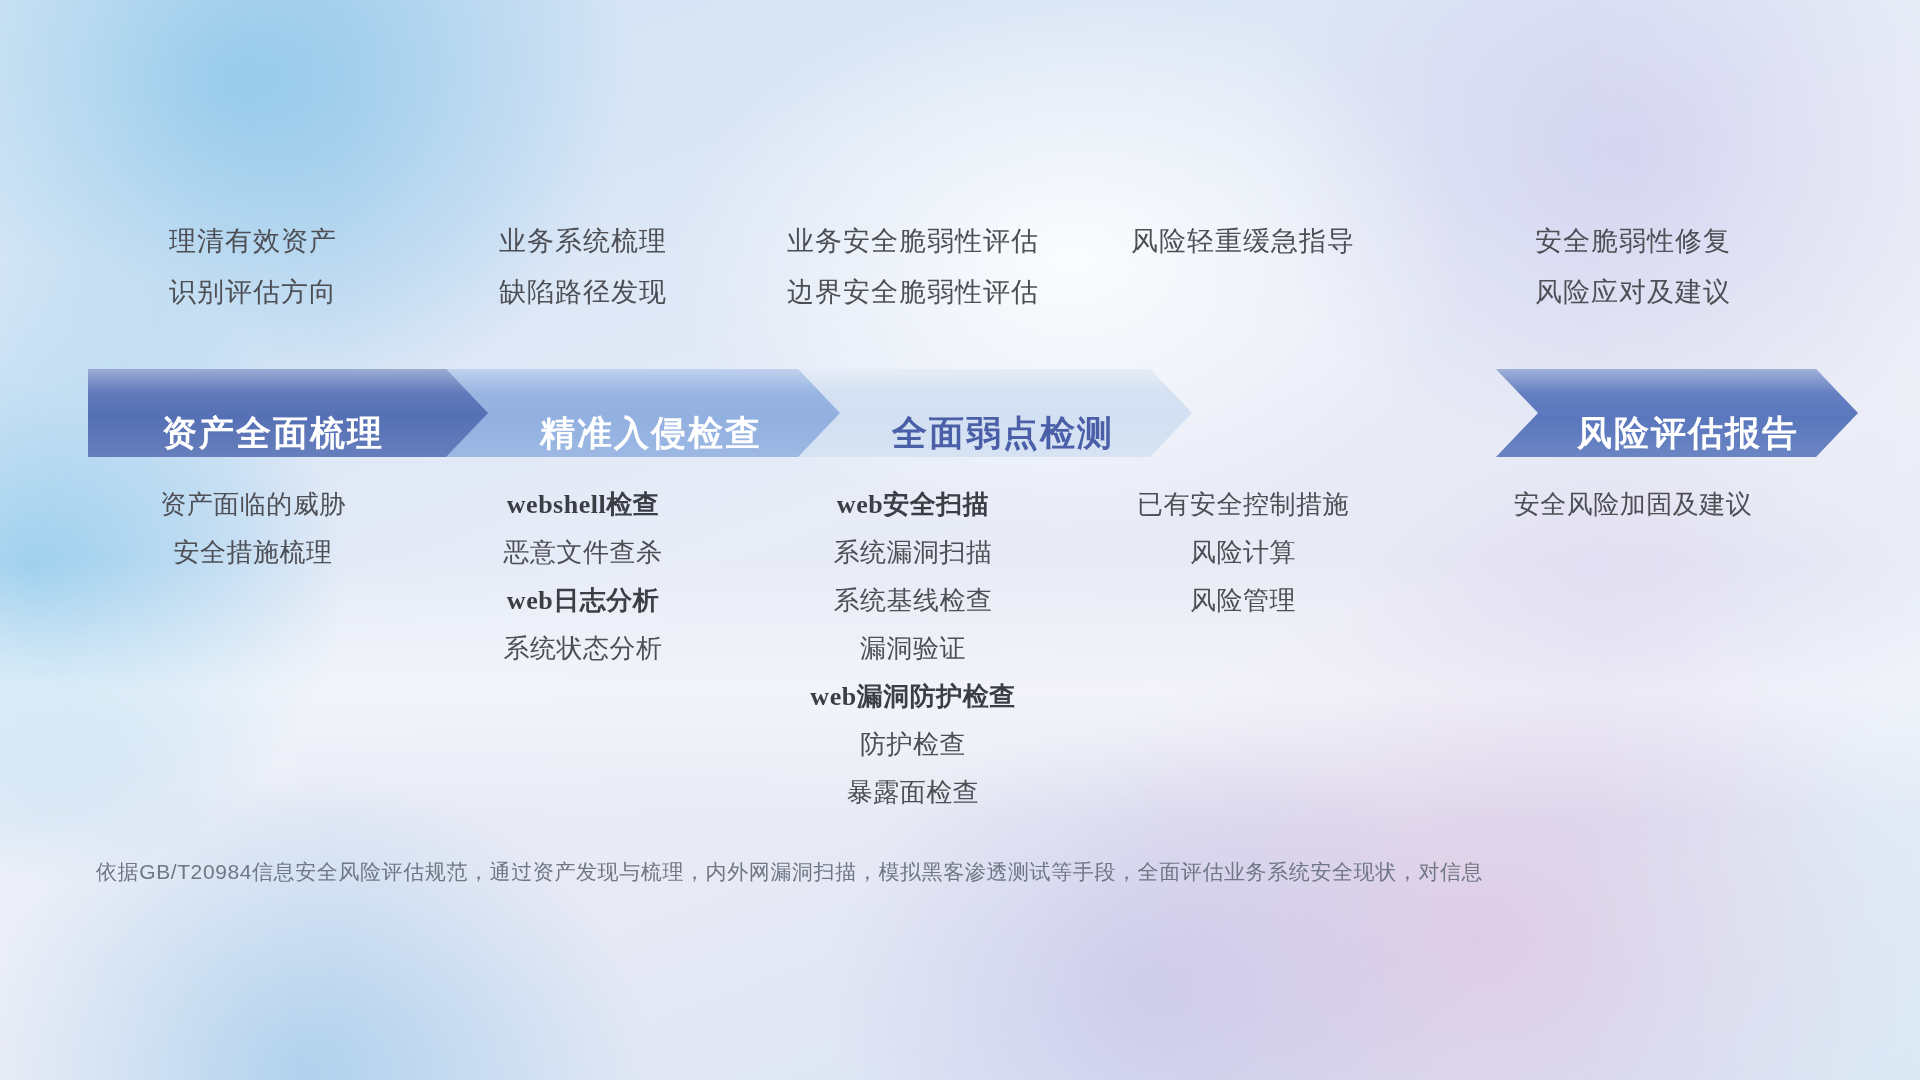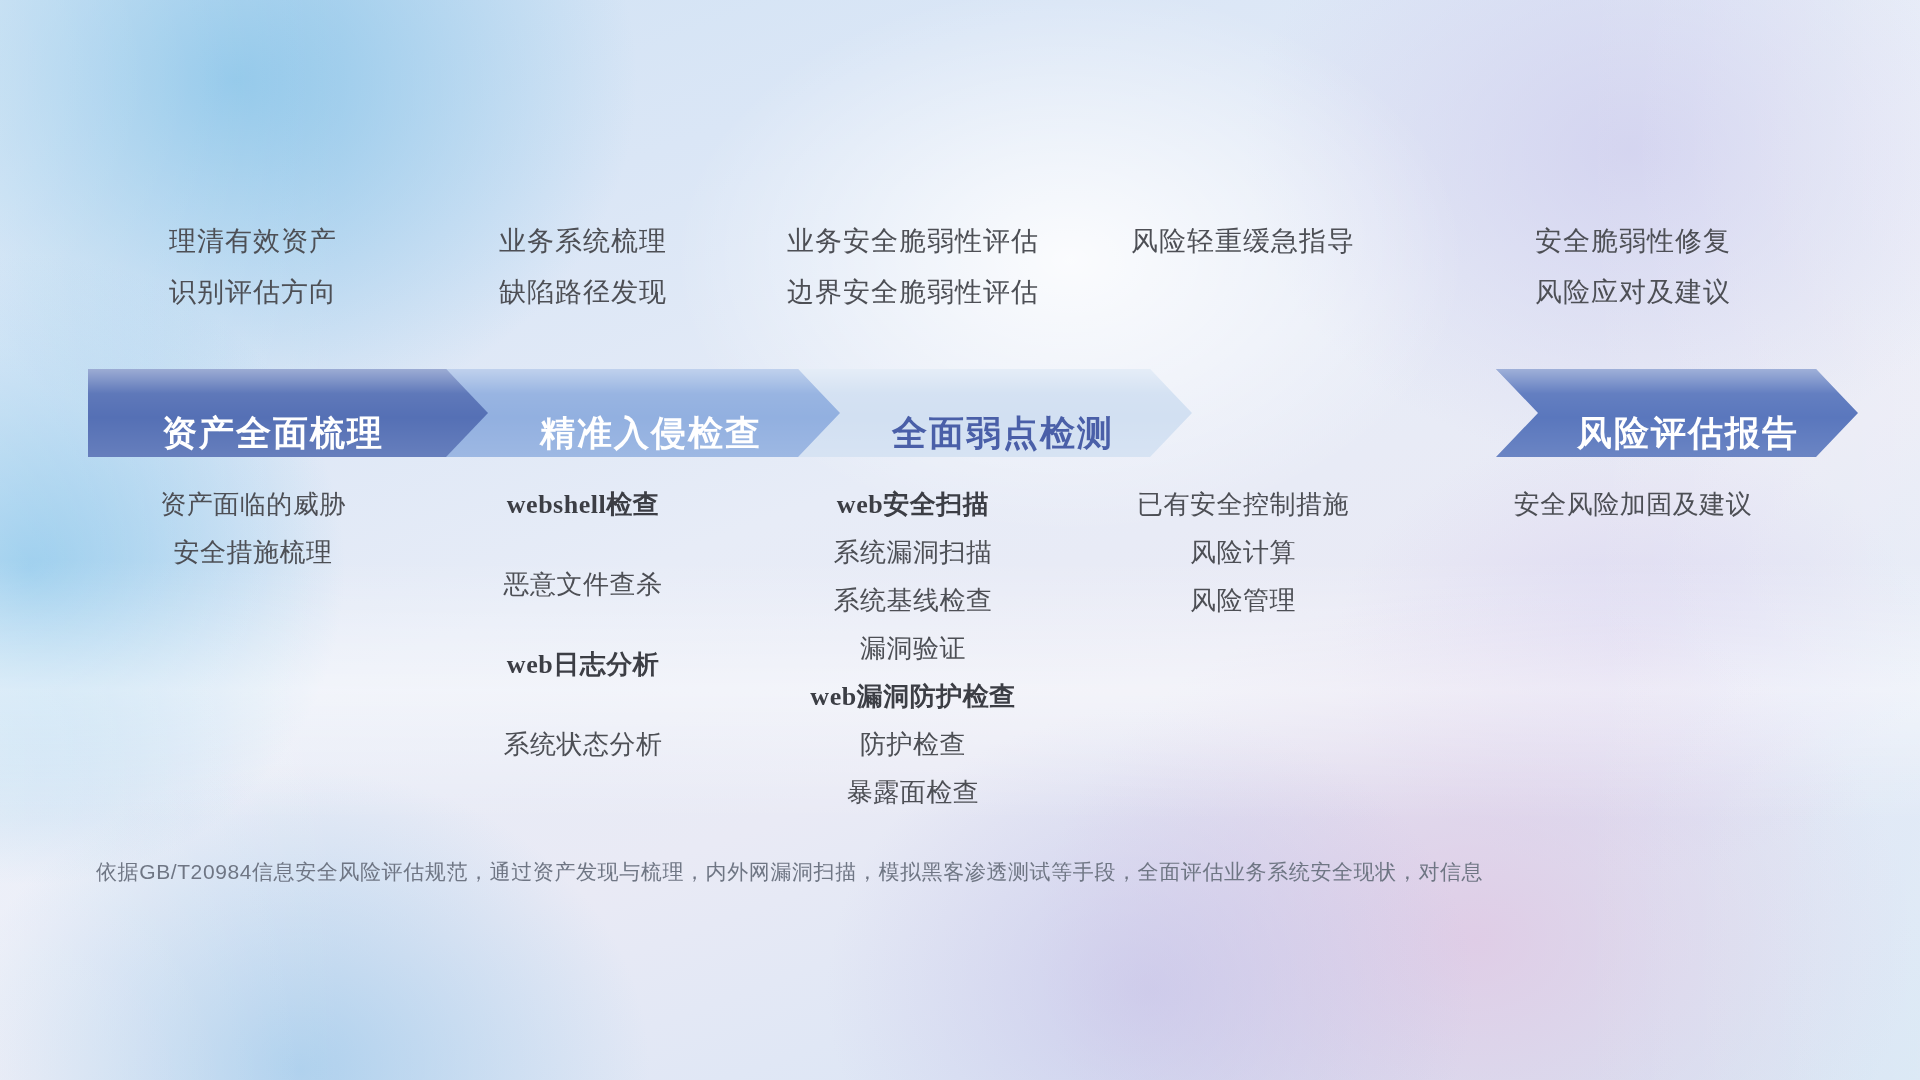--- a/index.html
+++ b/index.html
@@ -181,21 +181,21 @@
         <div class="glass"></div>
         <div class="lbl off" style="color: rgb(255, 255, 255);">风险评估报告</div>
       </div>
     </div>
 
   <div class="row" id="bottom-items">
       <div class="col" style="position: absolute; left: 88px; width: 330px;">
         <div class="item">资产面临的威胁</div>
         <div class="item">安全措施梳理</div>
       </div>
-      <div class="col" style="position: absolute; left: 418px; width: 330px; gap: 32px;">
+      <div class="col" style="position: absolute; left: 418px; width: 330px;">
         <div class="item em">webshell检查</div>
         <div class="item">恶意文件查杀</div>
         <div class="item em">web日志分析</div>
         <div class="item">系统状态分析</div>
       </div>
       <div class="col" style="position: absolute; left: 748px; width: 330px;">
         <div class="item em">web安全扫描</div>
         <div class="item">系统漏洞扫描</div>
         <div class="item">系统基线检查</div>
         <div class="item">漏洞验证</div>

